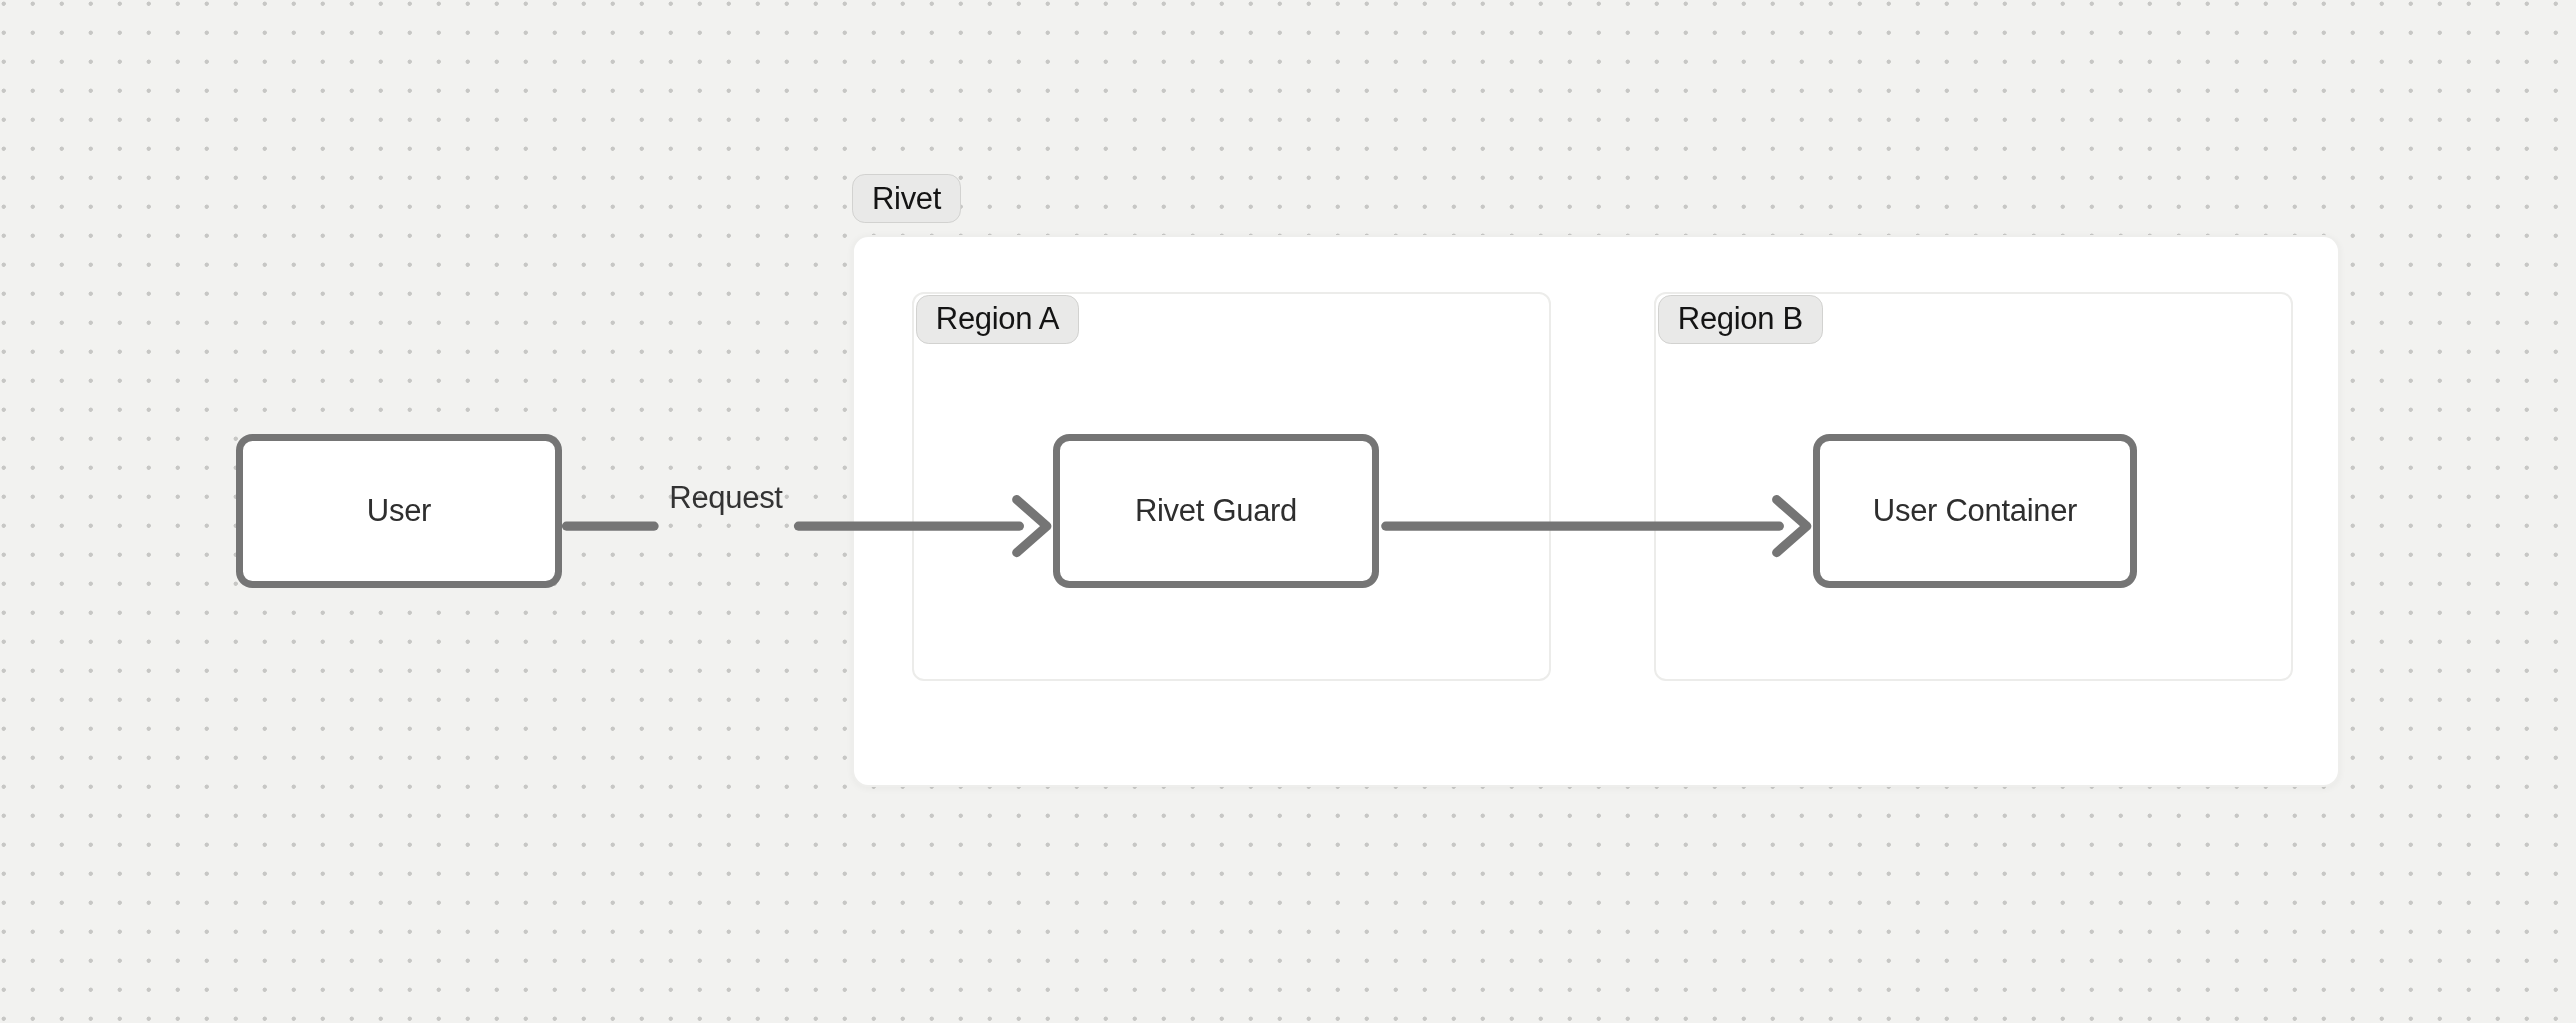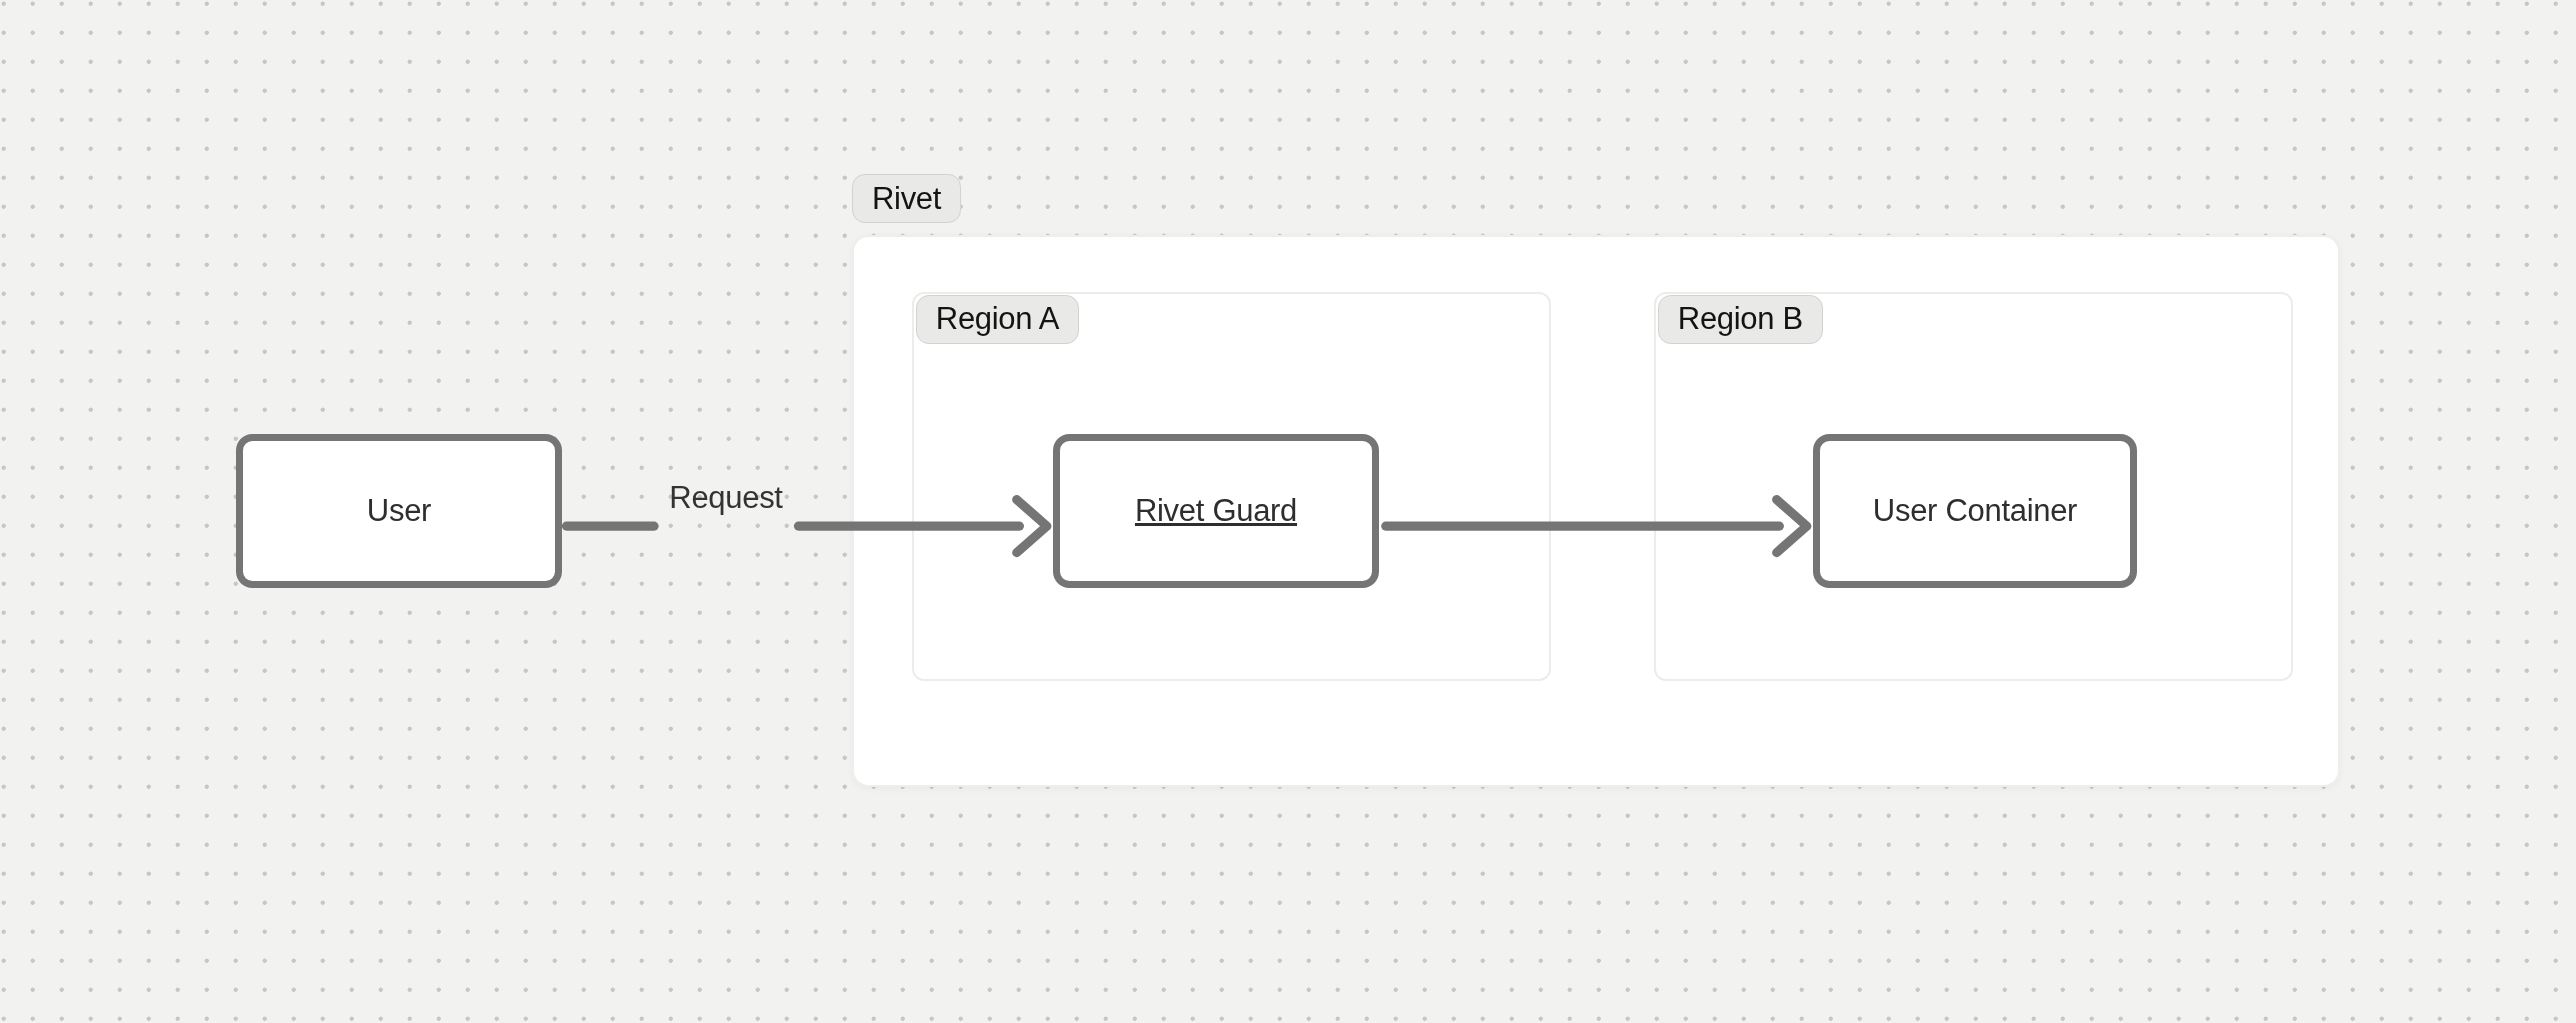--- a/index.html
+++ b/index.html
@@ -67,21 +67,21 @@
     box-sizing: border-box;
     display: flex;
     align-items: center;
     justify-content: center;
     font-size: 31px;
     letter-spacing: -0.3px;
     color: #2e2e2e;
     white-space: nowrap;
   }
   .node-user      { left: 236px;  width: 326px; }
-  .node-guard     { left: 1053px; width: 326px; text-decoration: underline; }
+  .node-guard     { left: 1053px; width: 326px; }
   .node-container { left: 1813px; width: 324px; }
 
   
   .edges {
     left: 0; top: 0;
     width: 2576px; height: 1023px;
     pointer-events: none;
   }
   .edge-stroke {
     stroke: #757575;

